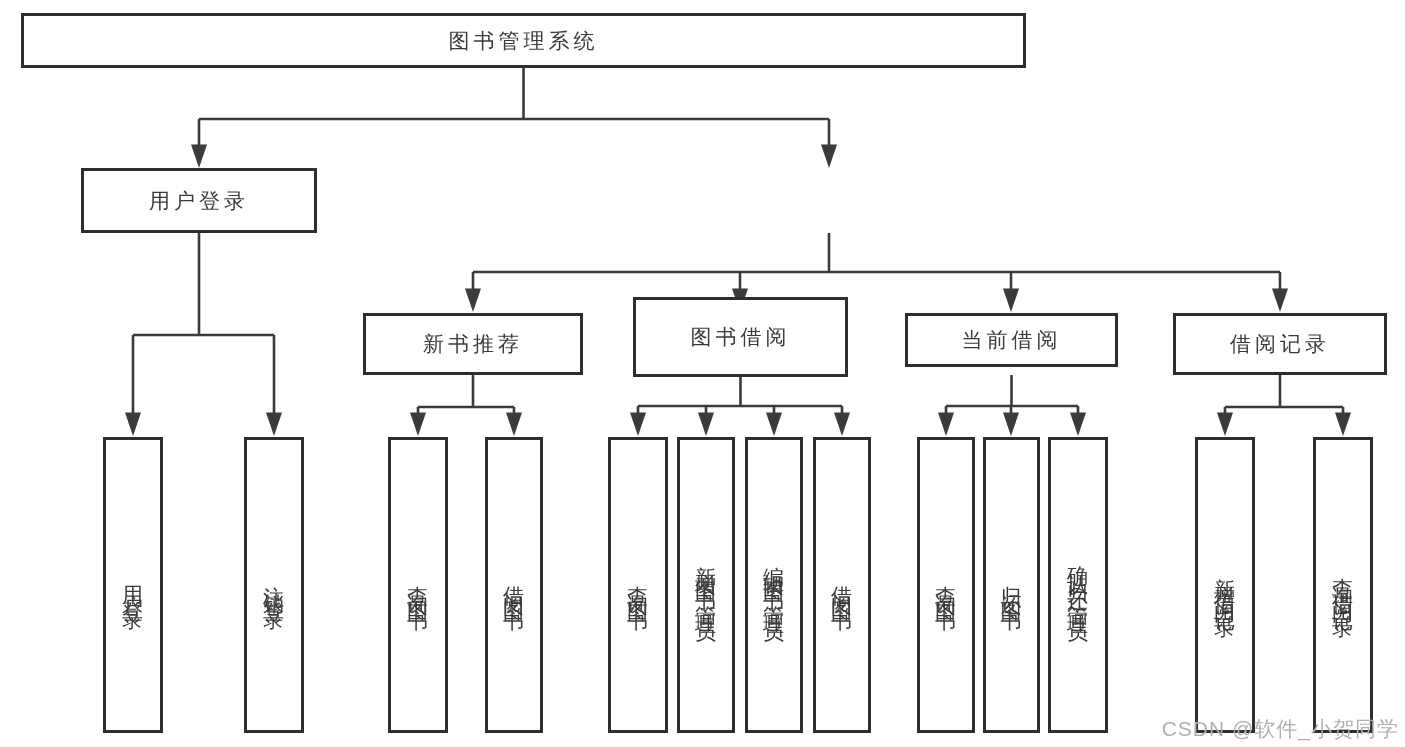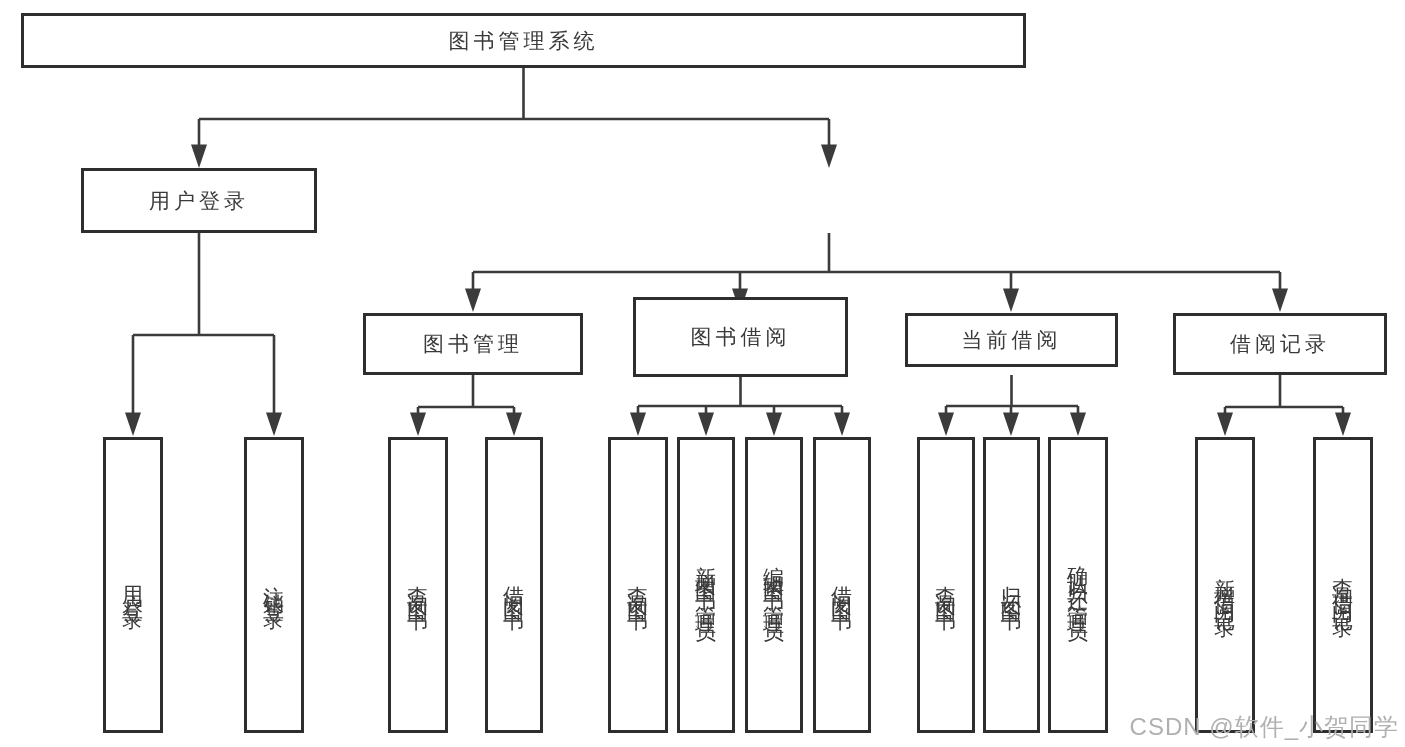--- a/index.html
+++ b/index.html
@@ -42,21 +42,21 @@
     color:var(--text);
     font-size:21px;
     writing-mode:vertical-rl;
     text-orientation:mixed;
     letter-spacing:8px;
     line-height:1;
   }
   .watermark{
     position:absolute;
     right:6px;bottom:4px;
-    font-size:24px;
+    font-size:21px;
     color:var(--wm);
     letter-spacing:1px;
     z-index:2;
     white-space:nowrap;
   }
 </style>
 </head>
 <body>
 
 <div class="canvas">
@@ -100,21 +100,21 @@
 
   <div class="box" style="left:21px;top:13px;width:1005px;height:55px">
     <span class="lbl">图书管理系统</span>
   </div>
 
   <div class="box" style="left:81px;top:168px;width:236px;height:65px">
     <span class="lbl">用户登录</span>
   </div>
 
   <div class="box" style="left:363px;top:313px;width:220px;height:62px">
-    <span class="lbl">图书管理</span>
+    <span class="lbl">新书推荐</span>
   </div>
   <div class="box" style="left:633px;top:297px;width:215px;height:80px">
     <span class="lbl">图书借阅</span>
   </div>
   <div class="box" style="left:905px;top:313px;width:213px;height:54px">
     <span class="lbl">当前借阅</span>
   </div>
   <div class="box" style="left:1173px;top:313px;width:214px;height:62px">
     <span class="lbl">借阅记录</span>
   </div>

